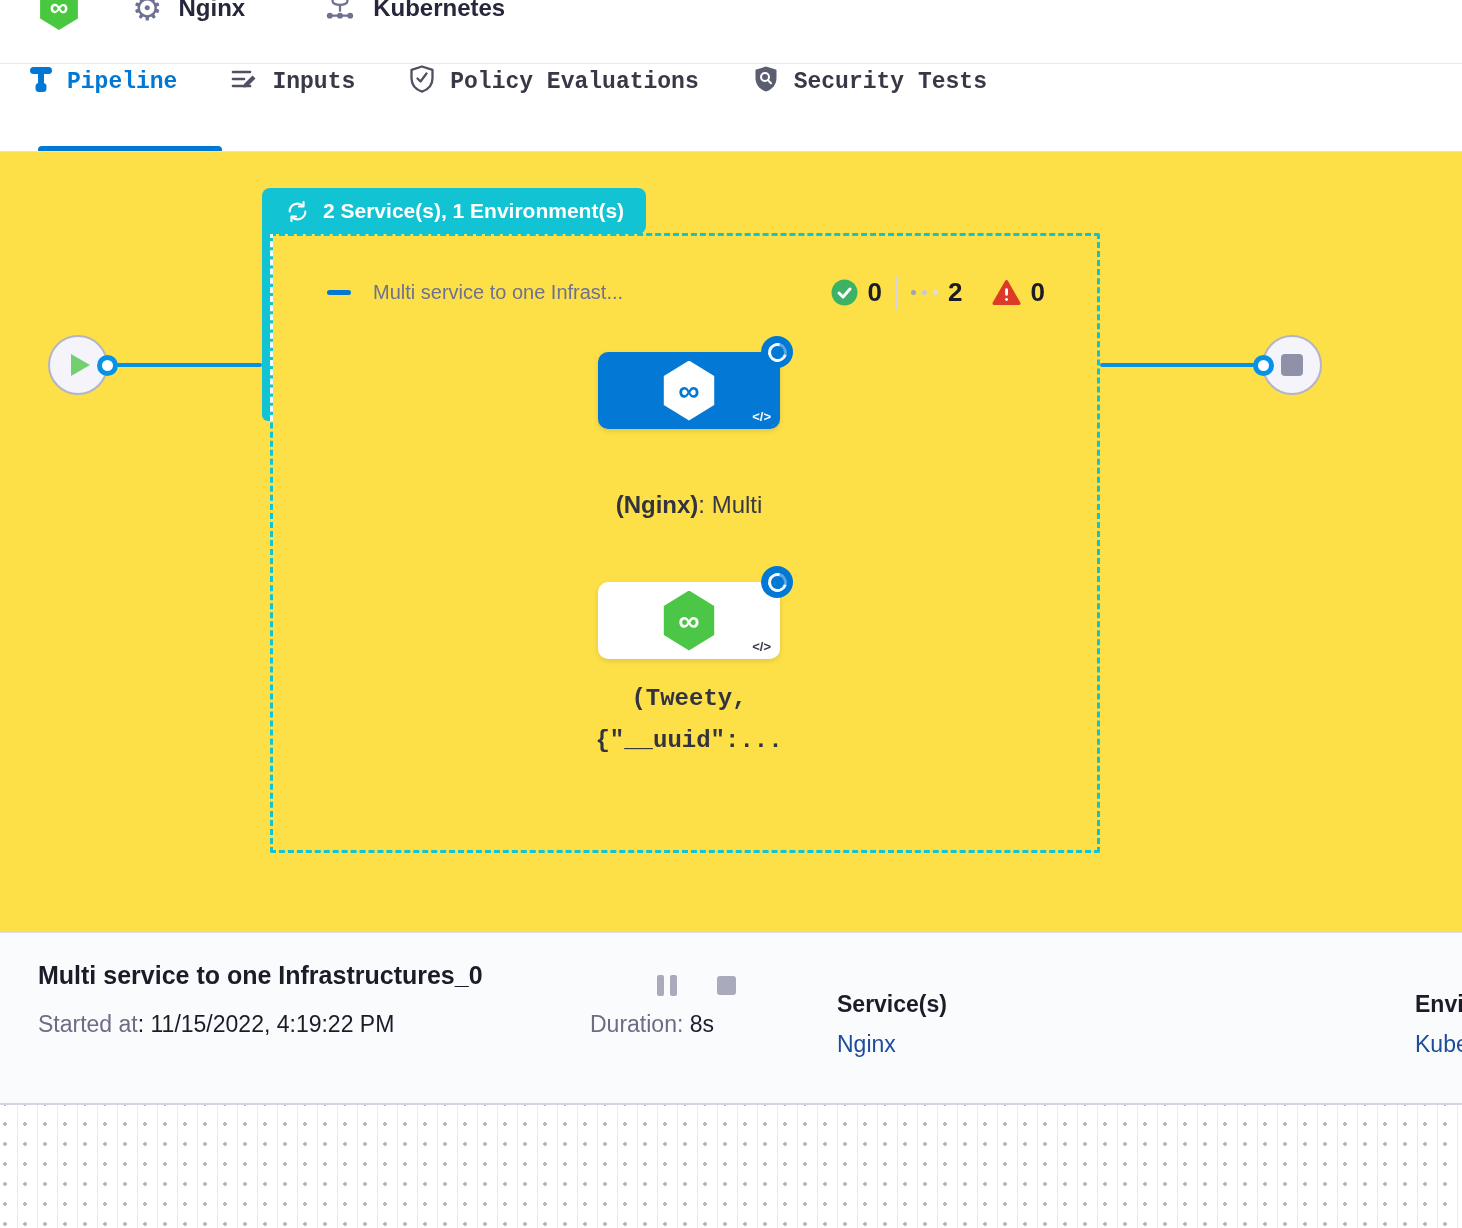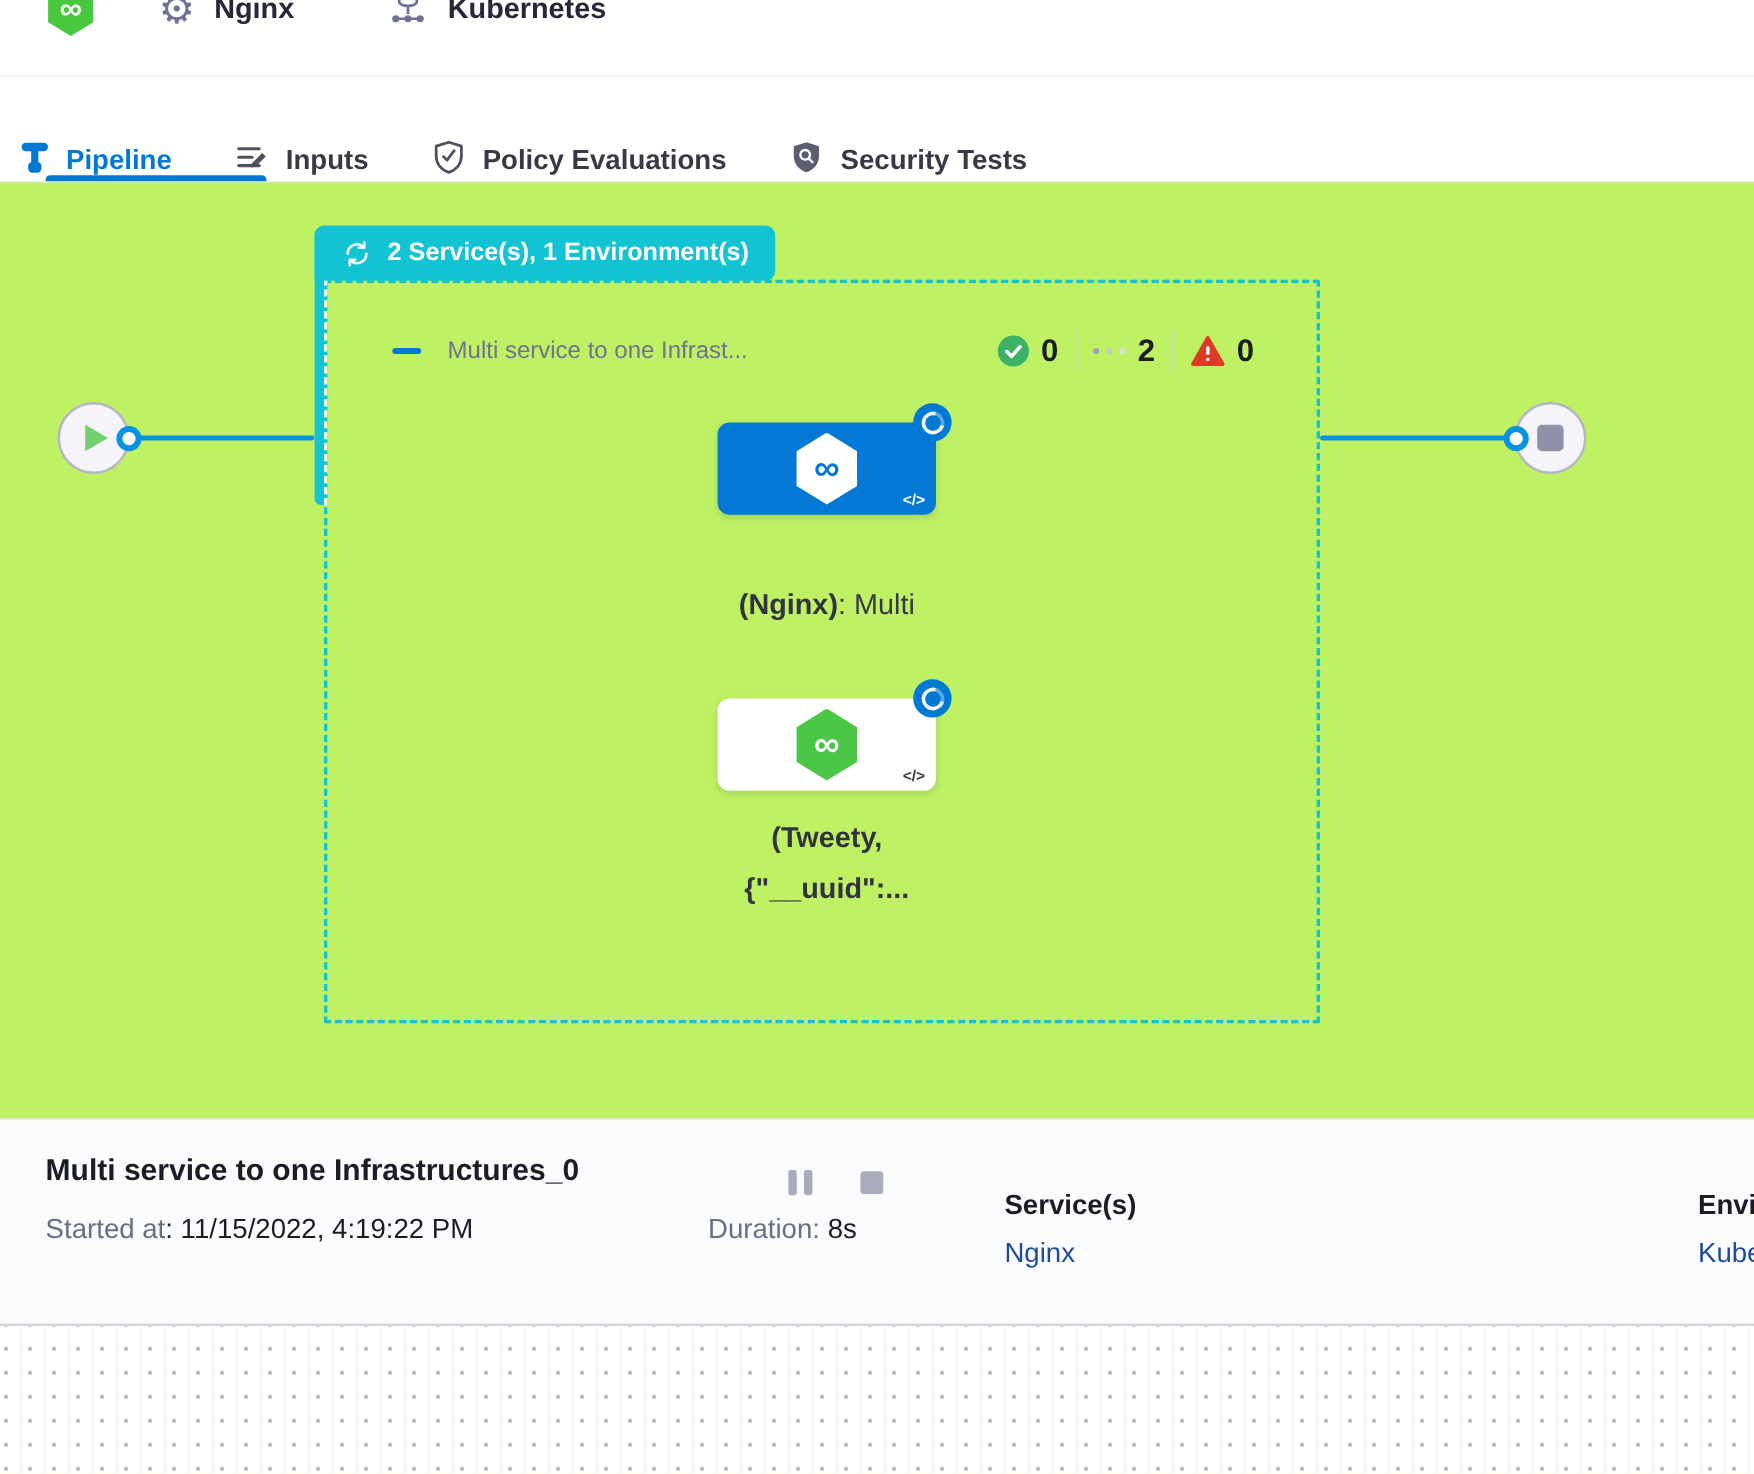--- a/index.html
+++ b/index.html
@@ -14,29 +14,29 @@
   .hexlogo { width:42px; height:44px; display:flex; align-items:center; justify-content:center;
     clip-path:polygon(50% 0,95% 26%,95% 74%,50% 100%,5% 74%,5% 26%);
     background:#49c83f; color:#fff; font-size:26px; font-weight:700; }
   .hexlogo span { transform:translateY(-1px); }
   .gear-glyph { font-size:34px; color:#6e7191; margin-left:52px; line-height:1; }
   .crumb-label { font-size:24px; font-weight:600; color:#26273a; margin-left:16px; }
   .k8s-ico { margin-left:78px; }
 
   
   .tabbar { position:relative; width:100%; height:88px; background:#fff;
-    border-bottom:1px solid #e0e1ea; display:flex; align-items:flex-end; padding-left:16px; }
+    border-bottom:1px solid #e0e1ea; display:flex; align-items:flex-start; padding-left:28px;font-family:Liberation Mono, monospace; }
   .tab { display:flex; align-items:center; gap:13px; margin-right:52px; cursor:pointer; }
   .tab-label { font-size:23px; font-weight:600; color:#383946; }
   .tab.active .tab-label { color:#0278d5; }
   .tab-underline { position:absolute; left:38px; bottom:0; width:184px; height:5px;
     background:#0278d5; border-radius:4px 4px 0 0; }
 
   
-  .canvas { position:relative; width:100%; height:780px; background:#bef264; overflow:hidden; }
+  .canvas { position:relative; width:100%; height:780px; background:#fde047; overflow:hidden; }
 
   .group-box { position:absolute; left:270px; top:81px; width:830px; height:620px;
     border:3px dashed #12c3d3; border-radius:2px; }
   .group-badge { position:absolute; left:262px; top:36px; height:46px; padding:0 22px;
     background:#12c3d3; border-radius:8px 8px 8px 0; display:flex; align-items:center; gap:12px;
     color:#fff; font-size:21px; font-weight:700; z-index:3; }
   .group-bar { position:absolute; left:262px; top:80px; width:11px; height:189px;
     background:#12c3d3; border-right:3px dashed rgba(255,255,255,.95);
     border-radius:0 0 0 6px; z-index:2; }
 
@@ -255,21 +255,21 @@
       <div class="hexwrap">
           <div class="hexicon hex-green">
             <span>∞</span>
           </div>
         </div>
       <span class="code-badge">&lt;/&gt;</span>
     </div>
     <div class="spin-badge" style="left:761px; top:414px;">
         <i></i>
       </div>
-    <div class="node-label" style="left:539px; top:526px; font-weight:700; color:#32333f;">
+    <div class="node-label" style="left:539px; top:526px; font-weight:700; color:#32333f;font-family:Liberation Mono, monospace;">
       <div>(Tweety,</div>
       <div>{"__uuid":...</div>
     </div>
 
     <div class="edge" style="left:1100px; top:211px; width:156px;"></div>
     <div class="conn-dot" style="left:1253px; top:203px;"></div>
     <div class="endpoint" style="left:1262px; top:183px;">
       <div class="stop-sq"></div>
     </div>
   </div>

